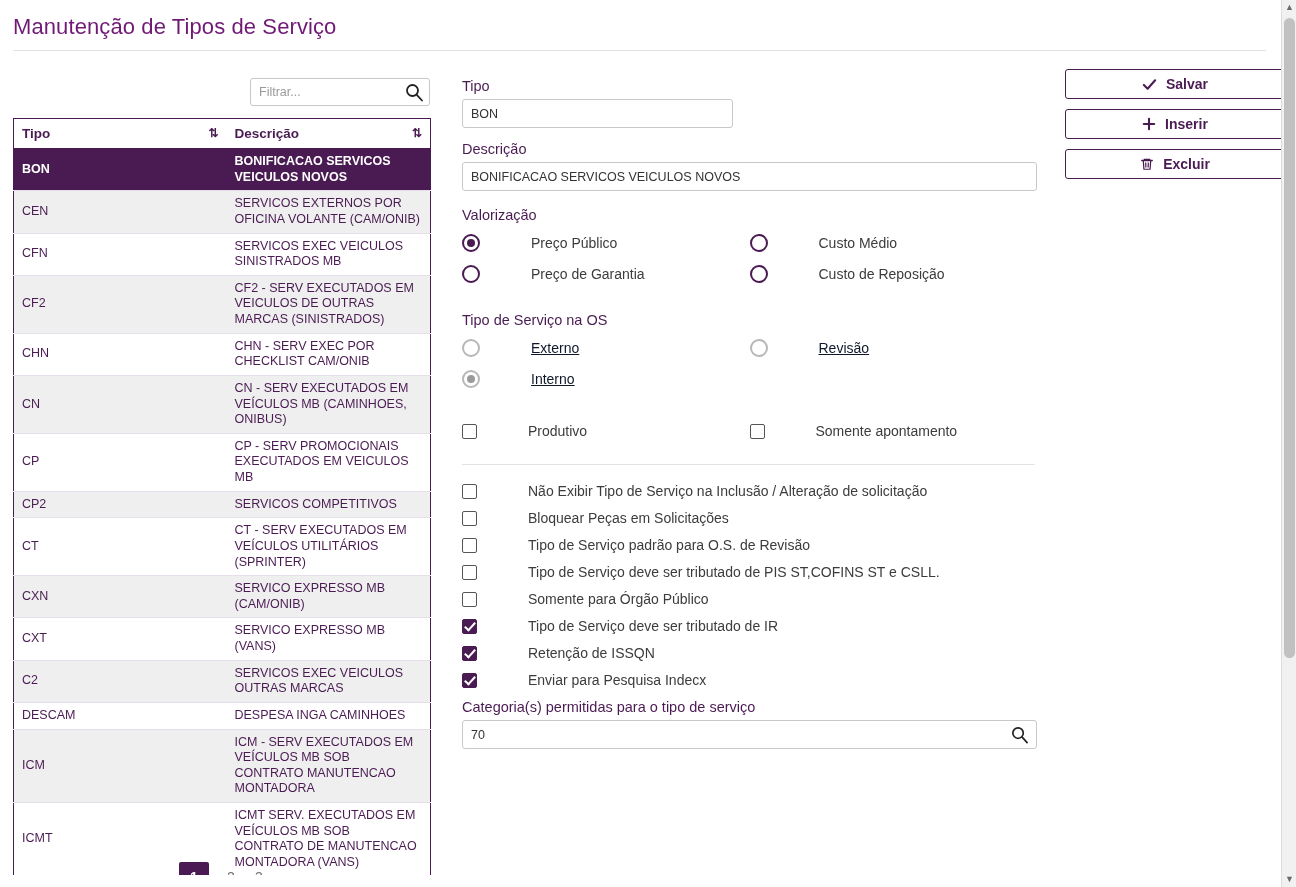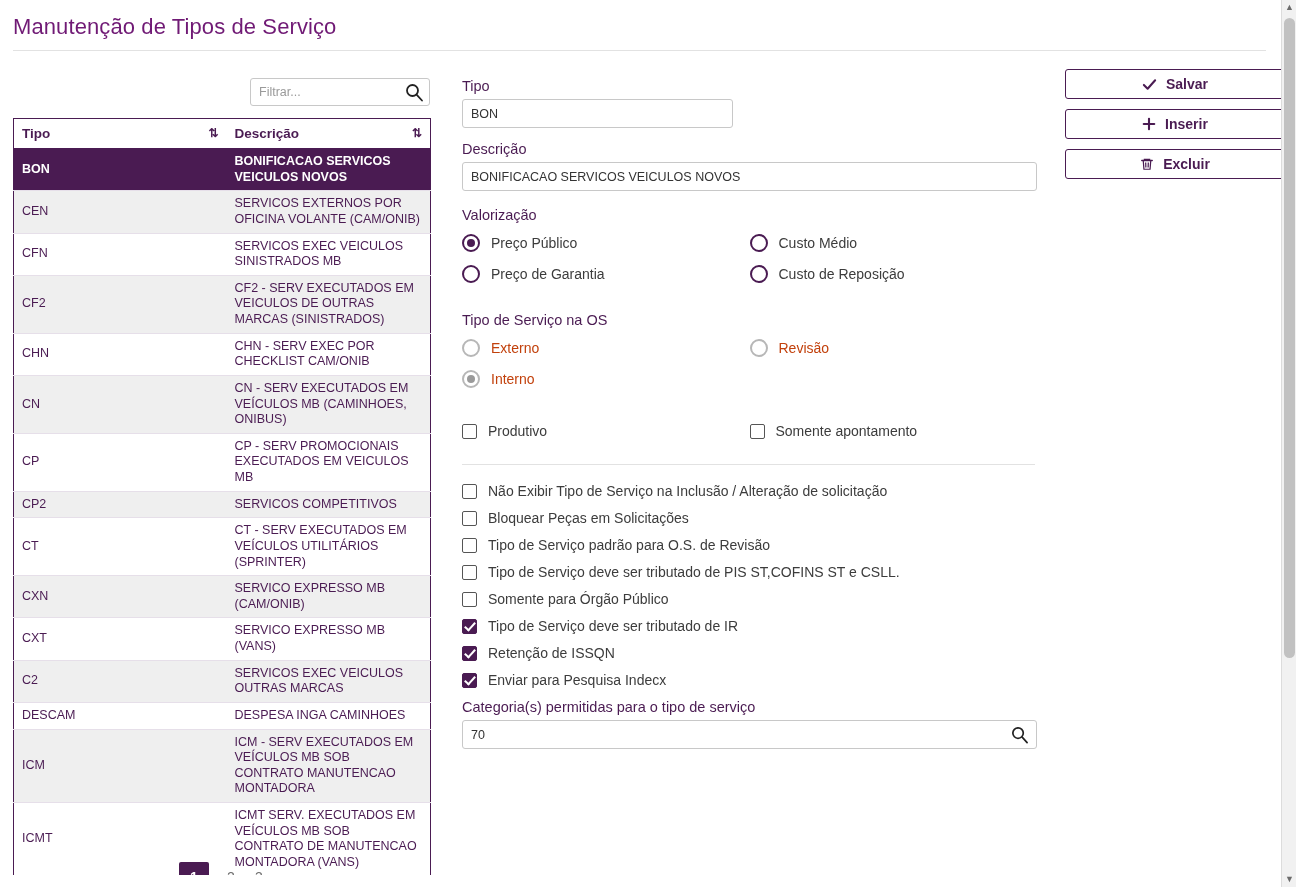--- a/index.html
+++ b/index.html
@@ -135,20 +135,21 @@
     margin: 16px 0 11px;
   }
   .two-col {
     display: flex;
   }
   .two-col .col { width: 301px; }
   .radio-row, .check-row {
     display: flex;
     align-items: center;
     margin-bottom: 13px;
+    gap: 40px;
   }
   .radio {
     width: 18px; height: 18px;
     border-radius: 50%;
     border: 2px solid #4a1b52;
     background: #fff;
     position: relative;
     flex: none;
   }
   .radio.checked::after {
@@ -159,21 +160,21 @@
     border-radius: 50%;
     background: #4a1b52;
   }
   .radio.disabled { border-color: #b7b7b7; }
   .radio.disabled.checked::after { background: #9a9a9a; }
   .radio-row .rlabel, .check-row .clabel {
     margin-left: 11px;
     font-size: 14px;
     color: #3c3c3c;
   }
-  .radio-row.dis .rlabel { color: #c2410c; }
+  .radio-row.dis .rlabel { color: #0f172a; text-decoration: underline; }
   .chk {
     width: 15px; height: 15px;
     border: 1.6px solid #555;
     border-radius: 2px;
     background: #fff;
     flex: none;
     position: relative;
   }
   .chk.checked {
     background: #4a1b52;

